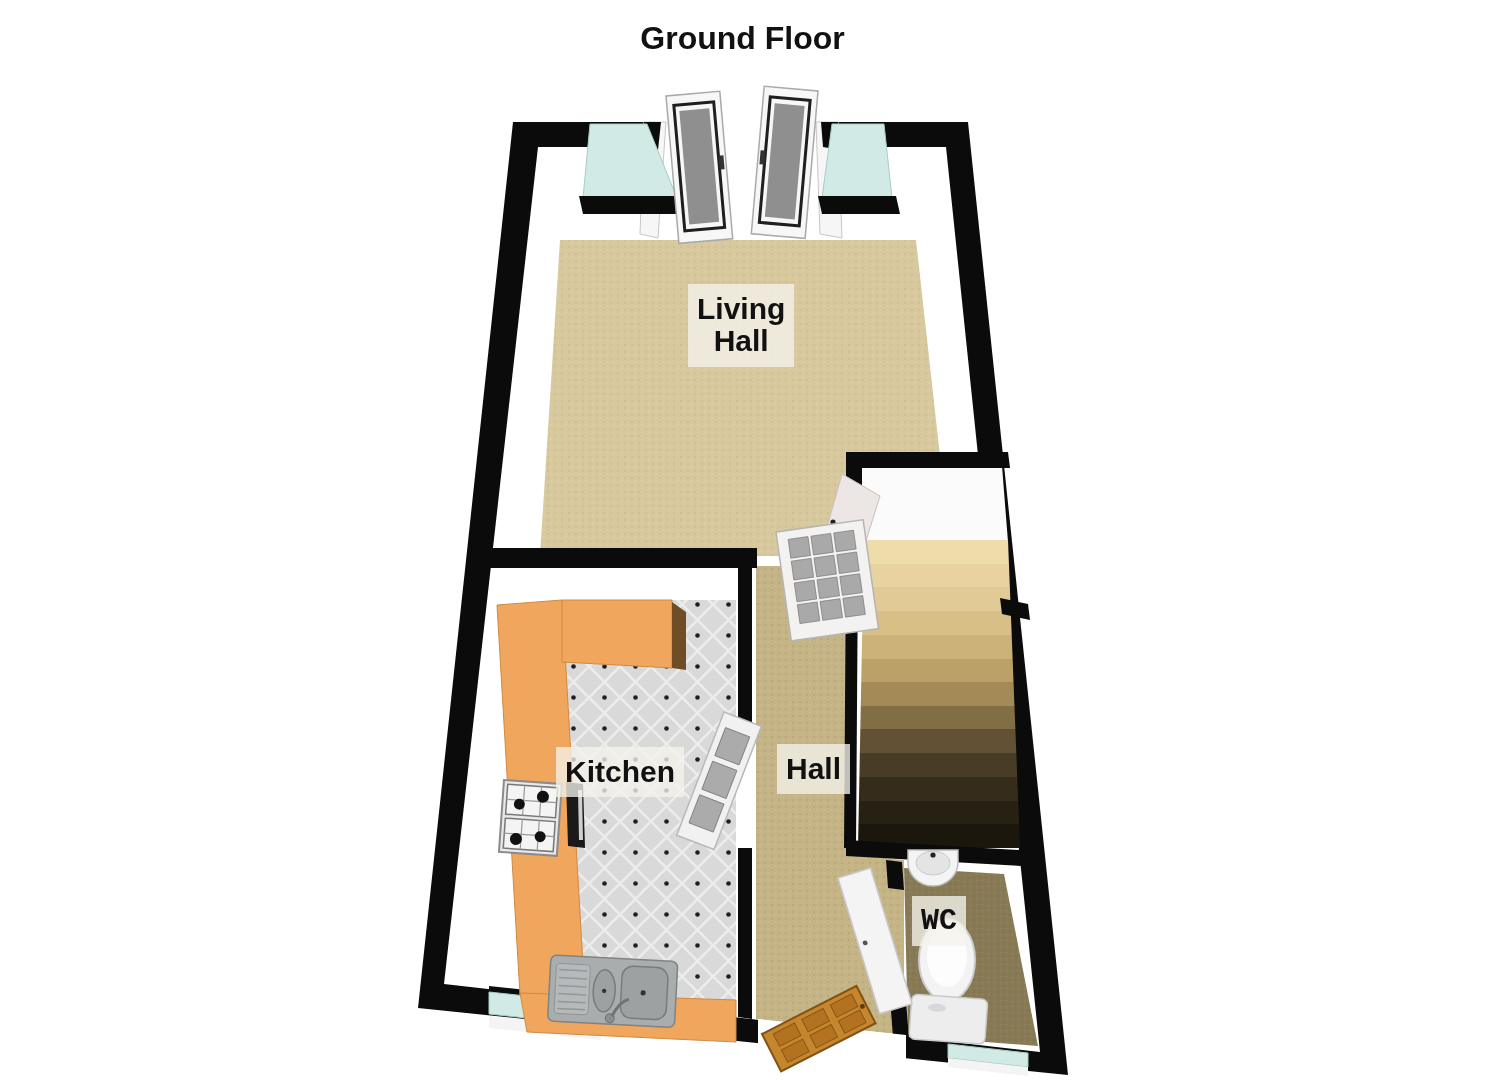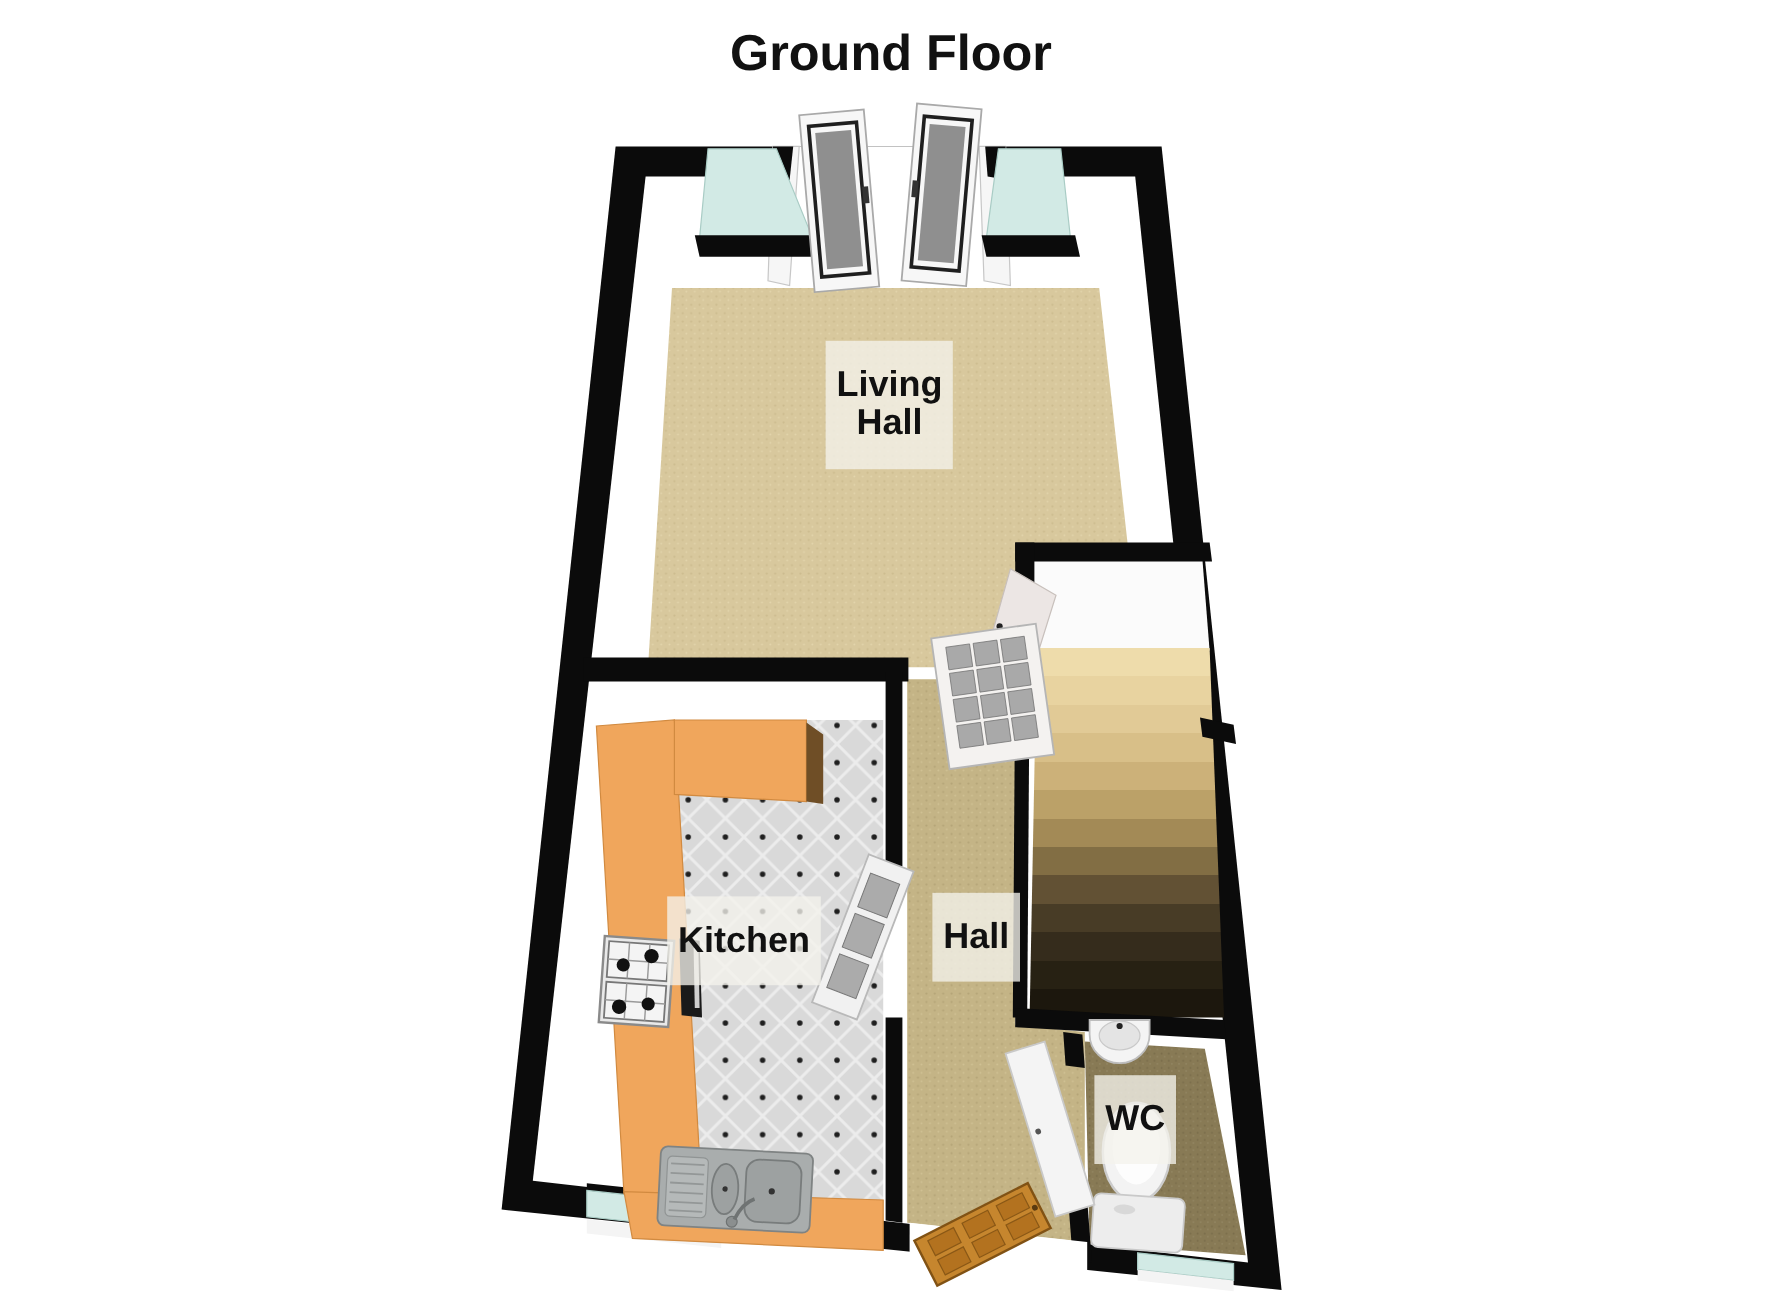--- a/index.html
+++ b/index.html
@@ -1,27 +1,27 @@
 <!DOCTYPE html>
 <html style="--wall: #0b0b0b; --living-carpet: #d8c89d; --hall-carpet: #c4b486; --kitchen-tile: #d9d9d9; --counter-top: #f0a65c; --counter-side: #6f4e26; --glass: #d2eae5; --wood-door: #c6862e; --wc-floor: #887a55; --stairs-light: #eedcab; --stairs-dark: #1c170d; --label-text: #111111; --label-bg-rgba: rgba(243,242,236,0.78);"><head>
 <meta charset="utf-8">
 <style>
   html,body{margin:0;padding:0;background:#ffffff;}
   .canvas{position:relative;width:1485px;height:1080px;background:#ffffff;overflow:hidden;
           font-family:"Liberation Sans", sans-serif;}
   .plan-svg{position:absolute;left:0;top:0;}
   .room-label{position:absolute;font-weight:bold;color:var(--label-text,#111111);
               background:var(--label-bg-rgba,rgba(243,242,236,0.78));
-              text-align:center;line-height:1.08;padding:21px 9px;white-space:nowrap;}
+              text-align:center;line-height:1.08;padding:9px 9px;white-space:nowrap;}
   .title{position:absolute;left:0;right:0;top:20px;text-align:center;
-         font-size:42px;font-weight:bold;color:#111;}
+         font-size:32px;font-weight:bold;color:#111;}
   .lbl-living{left:688px;top:284px;font-size:30px;}
   .lbl-kitchen{left:556px;top:732px;font-size:30px;margin-top:15px;}
   .lbl-hall{left:777px;top:726px;font-size:30px;margin-top:18px;}
-  .lbl-wc{left:912px;top:896px;font-size:30px;}
+  .lbl-wc{left:912px;top:896px;font-size:30px;font-family:Liberation Mono, monospace;}
 </style>
 </head>
 <body>
 
 <div class="canvas">
 
 <svg class="plan-svg" width="1485" height="1080" viewBox="0 0 1485 1080">
   <defs>
     <pattern id="carpetLiving" width="7" height="7" patternUnits="userSpaceOnUse">
       <rect width="7" height="7" style="fill:var(--living-carpet,#d8c89d)"></rect>

